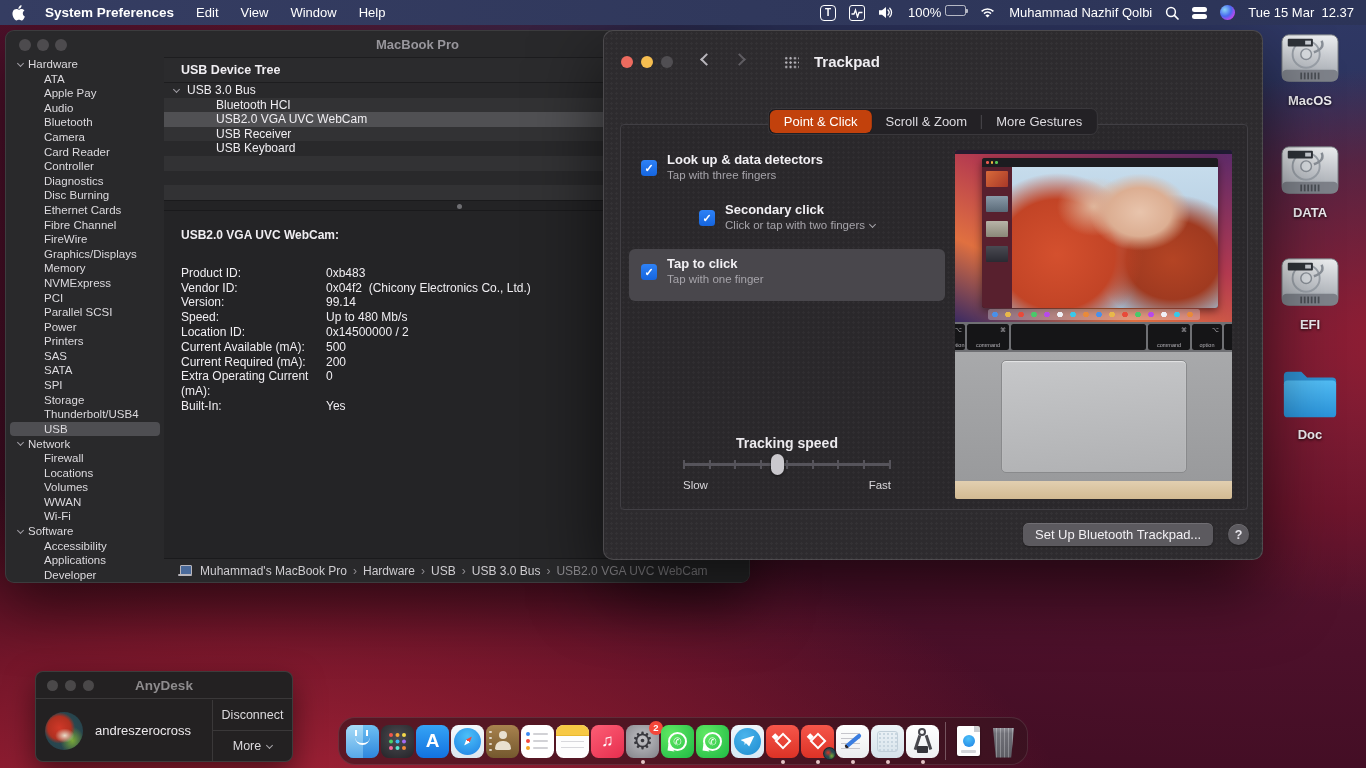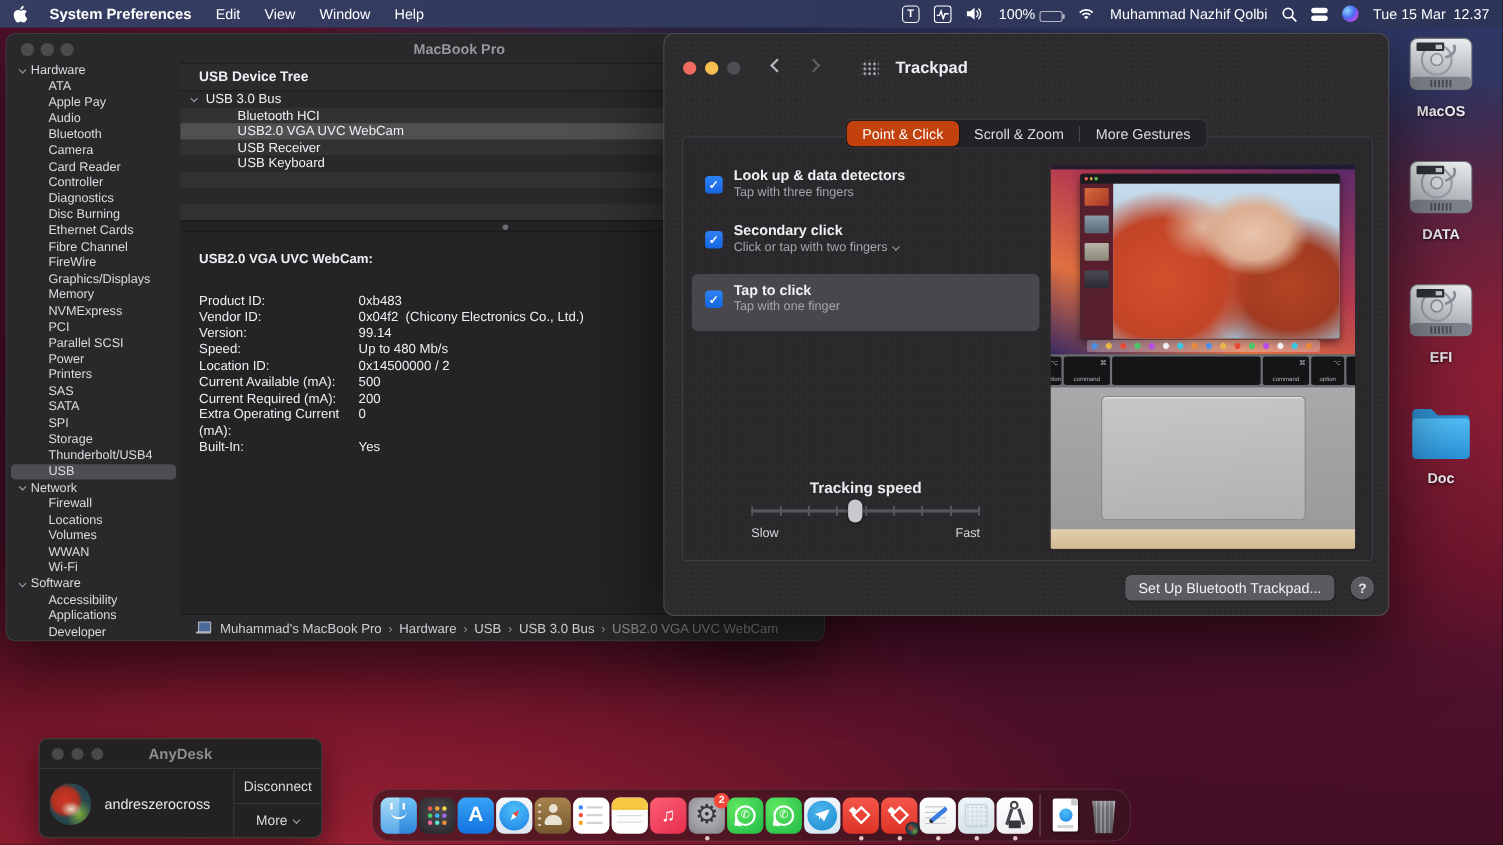--- a/index.html
+++ b/index.html
@@ -18,21 +18,21 @@
     font-size:13px;color:#fff;z-index:50;}
   .mb-left{display:flex;align-items:center;gap:22px;}
   .mb-apple{display:flex;align-items:center;margin-right:-2px;}
   .mb-app{font-weight:bold;font-size:13.5px;}
   .mb-right{margin-left:auto;display:flex;align-items:center;gap:13px;font-size:13px;}
   .mbi{display:flex;align-items:center;justify-content:center;}
   .icon-tbox{width:16px;height:16px;border:1.6px solid #fff;border-radius:4px;font-size:10px;font-weight:bold;
     display:flex;align-items:center;justify-content:center;}
   .icon-tbox::before{content:"T";}
   .icon-pulse{width:16px;height:16px;border:1.6px solid #fff;border-radius:3px;display:flex;align-items:center;justify-content:center;}
-  .battery{display:flex;align-items:flex-end;gap:4px;}
+  .battery{display:flex;align-items:flex-start;gap:4px;}
   .bat-shell{position:relative;width:21px;height:10.5px;border:1px solid rgba(255,255,255,.65);border-radius:2.5px;padding:1px;}
   .bat-fill{width:100%;height:100%;background:#fff;border-radius:1px;}
   .bat-nub{position:absolute;right:-3px;top:2.5px;width:2px;height:4px;background:rgba(255,255,255,.65);border-radius:0 1px 1px 0;}
   .bat-bolt{position:absolute;left:5px;top:0.5px;width:9px;height:8px;background:#2e3658;
     clip-path:polygon(56% 0,18% 56%,46% 56%,42% 100%,82% 42%,54% 42%);}
   .icon-siri{width:15px;height:15px;border-radius:50%;
     background:radial-gradient(circle at 32% 32%,#8ad4f5 0%,#4a6af0 45%,#b44af0 72%,#f04a9a 100%);}
   .icon-cc{position:relative;width:15px;height:12px;}
   .icon-cc::before,.icon-cc::after{content:"";position:absolute;left:0;width:15px;height:5px;border-radius:2.5px;background:#fff;}
   .icon-cc::before{top:0;} .icon-cc::after{bottom:0;}
@@ -98,21 +98,21 @@
   .tp-search input::placeholder{color:#8e8c92;}
   .tp-tabs{position:absolute;left:50%;transform:translateX(-50%);top:77px;display:flex;align-items:center;
     background:#232125;border:1px solid #3a383c;border-radius:7px;padding:1px;font-size:13px;z-index:2;}
   .tab{padding:4px 14px;color:#dddbe0;border-radius:6px;white-space:nowrap;}
   .tab.sel{background:#c2410c;color:#fff;box-shadow:0 0 1px rgba(0,0,0,.4);}
   .tab-div{width:1px;height:14px;background:#4a484d;}
   .tp-panel{position:absolute;left:16px;top:93px;width:628px;height:386px;background:#2a282b;
     border:1px solid #413f44;border-radius:4px;
     background-image:radial-gradient(rgba(255,255,255,.028) 1px,transparent 1.1px);background-size:5px 5px;}
   .opt{position:absolute;left:8px;display:flex;gap:10px;padding:6px 12px;width:316px;border-radius:6px;}
-  .opt1{top:20px;} .opt2{top:70px;} .opt3{top:124px;background:#49474c;height:52px;}
+  .opt1{top:20px;} .opt2{top:70px;justify-content:center;} .opt3{top:124px;background:#49474c;height:52px;}
   .cb{width:16px;height:16px;border-radius:3.5px;margin-top:9px;flex:0 0 auto;
     background:linear-gradient(180deg,#2e82f6,#1565df);display:flex;align-items:center;justify-content:center;}
   .cb::before{content:"✓";color:#fff;font-size:11px;font-weight:bold;}
   .opt-t{font-size:13px;font-weight:bold;color:#f2f0f4;line-height:17px;}
   .opt-s{font-size:11.5px;color:#a6a4aa;line-height:15px;display:flex;align-items:center;gap:5px;}
   .opt-s .chev{width:5px;height:5px;border-width:1.4px;color:#a6a4aa;margin-top:-2px;}
   
   .vid{position:absolute;left:334px;top:25px;width:277px;height:349px;border-radius:2px;overflow:hidden;}
   .v-screen{position:relative;height:172px;background:linear-gradient(205deg,#5a2a6a 0%,#b43a50 42%,#e07040 72%,#3a2a62 100%);}
   .v-menu{position:absolute;left:0;top:0;width:100%;height:4px;background:rgba(24,26,44,.9);}

